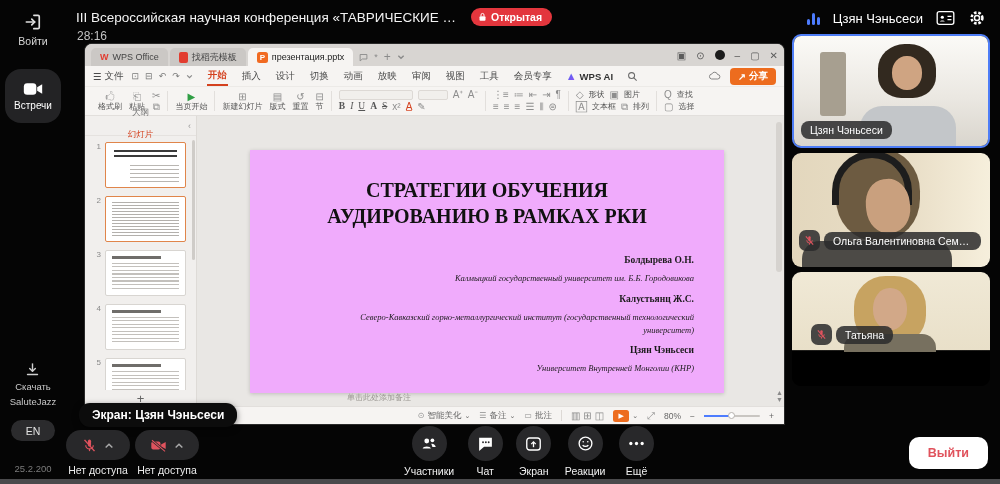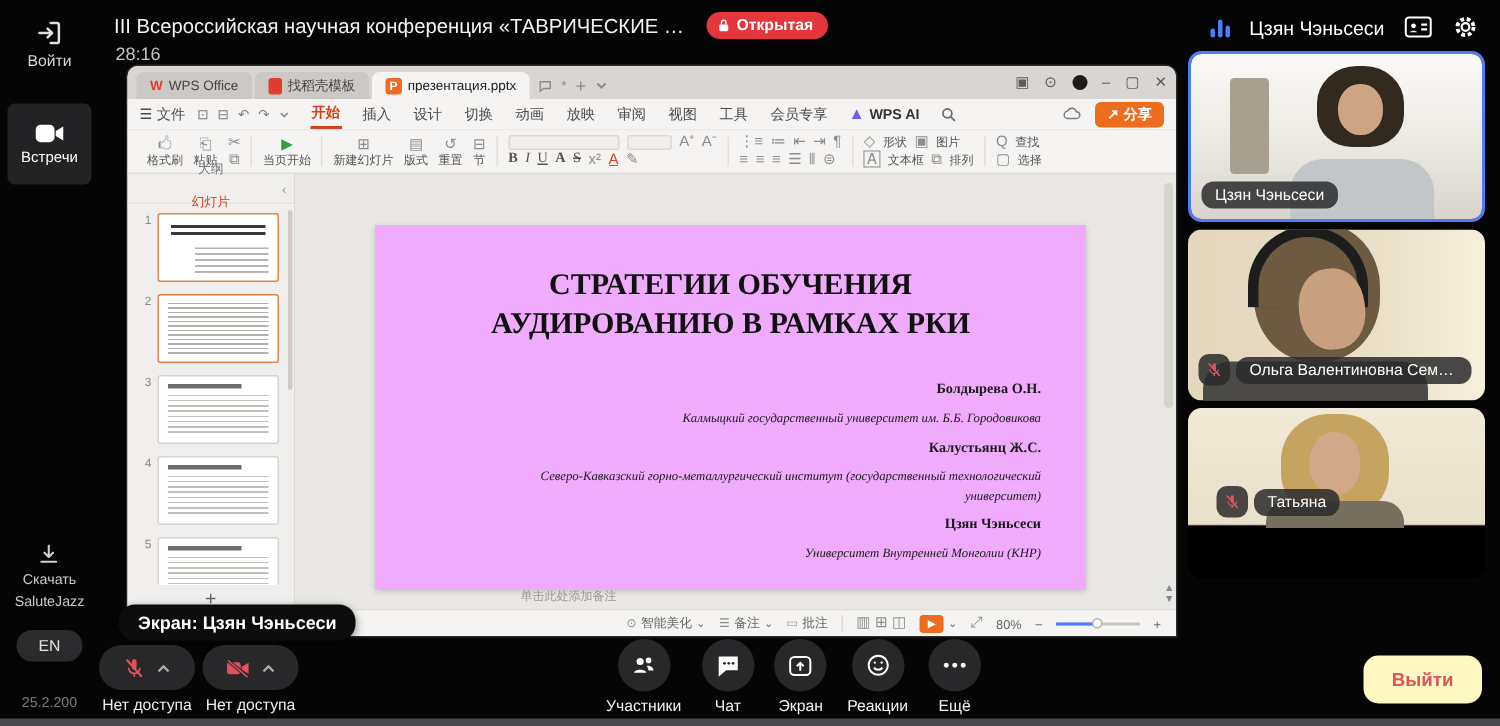--- a/index.html
+++ b/index.html
@@ -3,21 +3,21 @@
 <meta charset="utf-8">
 <style>
   *{margin:0;padding:0;box-sizing:border-box;}
   html,body{width:1000px;height:484px;background:#050505;font-family:"Liberation Sans",sans-serif;overflow:hidden;}
   .stage{position:relative;width:1000px;height:484px;background:#050505;}
 
   
   .rail{position:absolute;left:0;top:0;width:66px;height:484px;display:flex;flex-direction:column;align-items:center;}
   .rail-item{display:flex;flex-direction:column;align-items:center;gap:3px;color:#d6d6d6;font-size:10.5px;cursor:pointer;}
   .login{margin-top:12px;}
-  .meet-btn{margin-top:22px;width:56px;height:54px;border-radius:5px;background:#232325;display:flex;flex-direction:column;align-items:center;justify-content:center;gap:3px;color:#fff;font-size:10px;}
+  .meet-btn{margin-top:22px;width:56px;height:54px;border-radius:16px;background:#232325;display:flex;flex-direction:column;align-items:center;justify-content:center;gap:3px;color:#fff;font-size:10px;}
   .rail-bottom{margin-top:auto;display:flex;flex-direction:column;align-items:center;}
   .download{color:#c9c9c9;font-size:9.5px;text-align:center;line-height:1.25;display:flex;flex-direction:column;align-items:center;gap:3px;}
   .lang-pill{margin-top:12px;width:44px;height:21px;border-radius:11px;background:#2b2b2d;color:#e3e3e3;font-size:10.5px;display:flex;align-items:center;justify-content:center;}
   .version{margin:22px 0 10px;color:#7c7c7c;font-size:9.5px;}
 
   
   .title-row{position:absolute;left:76px;top:8px;display:flex;align-items:center;gap:10px;}
   .meet-title{color:#f2f2f2;font-size:13.5px;max-width:385px;white-space:nowrap;overflow:hidden;text-overflow:ellipsis;}
   .badge{display:flex;align-items:center;gap:4px;background:#e3363d;color:#fff;font-size:10.5px;font-weight:bold;padding:3px 10px 3px 7px;border-radius:13px;}
   .timer{position:absolute;left:77px;top:29px;color:#c3c3c3;font-size:12px;}
@@ -124,21 +124,21 @@
   
   .bottombar{position:absolute;left:0;right:0;bottom:6px;height:48px;}
   .devices{position:absolute;left:66px;bottom:2px;display:flex;gap:5px;}
   .device{display:flex;flex-direction:column;align-items:center;gap:4px;}
   .device-pill{width:64px;height:30px;border-radius:16px;background:#28282a;display:flex;align-items:center;justify-content:center;gap:7px;}
   .device-label{color:#ededed;font-size:10.5px;white-space:nowrap;}
   .centerbtns{position:absolute;left:404px;bottom:1px;width:250px;display:flex;justify-content:space-between;align-items:center;}
   .cbtn{display:flex;flex-direction:column;align-items:center;gap:4px;cursor:pointer;}
   .cbtn .circ{width:35px;height:35px;border-radius:50%;background:#28282a;display:flex;align-items:center;justify-content:center;}
   .cbtn .lbl{color:#f2f2f2;font-size:10.5px;white-space:nowrap;}
-  .leave-btn{position:absolute;right:12px;bottom:9px;background:#fef9c3;color:#e0525c;font-size:12.5px;font-weight:bold;padding:9px 19px;border-radius:10px;}
+  .leave-btn{position:absolute;right:12px;bottom:9px;background:#ffffff;color:#e0525c;font-size:12.5px;font-weight:bold;padding:9px 19px;border-radius:10px;}
   .task-strip{position:absolute;left:0;right:0;bottom:0;height:5px;background:#4a4a4c;}
   svg{display:block;}
 </style>
 </head>
 <body>
 
 <div class="stage">
 
   <aside class="rail">
     <div class="rail-item login">
@@ -536,21 +536,21 @@
         <span class="name-pill">Цзян Чэньсеси</span>
       </div>
     </div>
     <div class="tile t2">
       <div class="vfill">
           <div class="p-hair"></div>
           <div class="p-extra"></div>
           <div class="p-face"></div>
           <div class="p-body"></div>
         </div>
-      <div class="name-row" style="bottom:10px;">
+      <div class="name-row" style="bottom:16px;">
         <span class="mic-badge">
           <svg width="11" height="11" viewBox="0 0 24 24" fill="none" stroke="#e0535e" stroke-width="2">
               <rect x="9.5" y="2.5" width="5" height="11" rx="2.5" fill="#e0535e" stroke="none"></rect>
               <path d="M6 11.5a6 6 0 0 0 12 0"></path>
               <path d="M12 17.5V21"></path>
               <path d="M4 3l16 18" stroke-width="2.4"></path>
             </svg>
         </span>
         <span class="name-pill">Ольга Валентиновна Семен...</span>
       </div>

